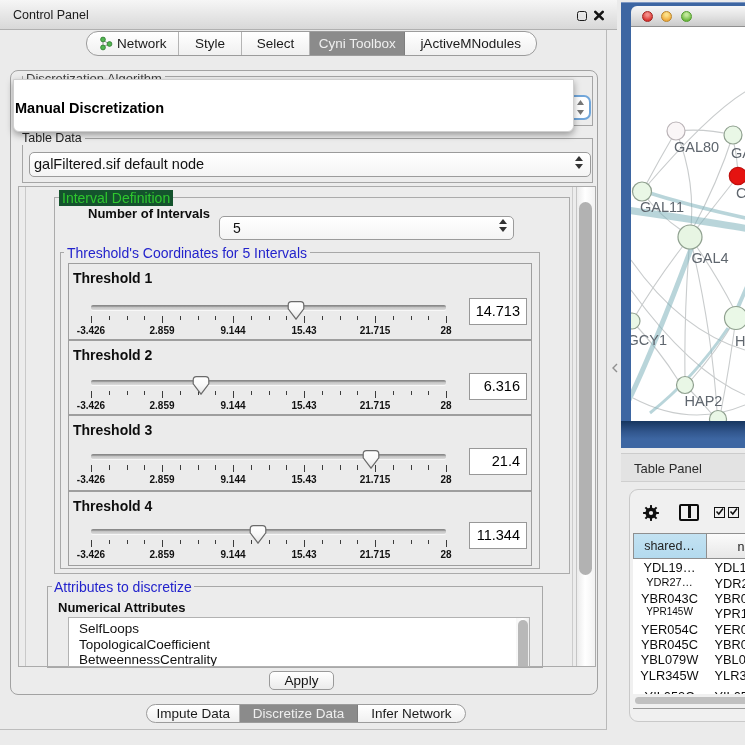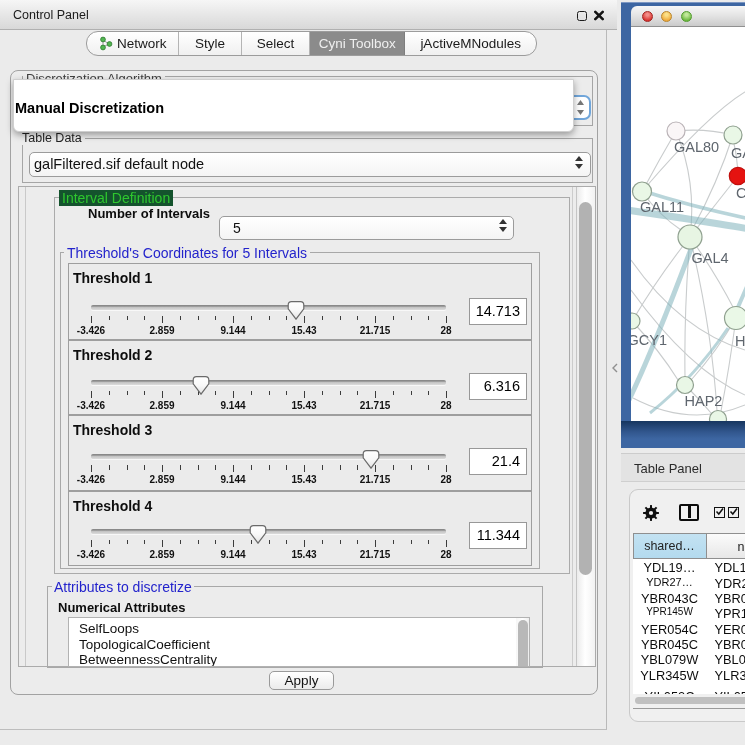--- a/index.html
+++ b/index.html
@@ -252,20 +252,25 @@
 <div class="vbox" style="left:469px;top:522.0px;">11.344</div>
 <div class="tbox" style="left:47px;top:586px;width:496px;height:82px;border-color:#a8a8a8;"></div>
 <div class="abs bl" style="left:52px;top:579px;font-size:14px;background:#ececec;padding:0 2px;">Attributes to discretize</div>
 <div class="blab" style="left:58px;top:600px;">Numerical Attributes</div>
 <div class="abs" style="left:68px;top:617px;width:462px;height:50px;background:#ffffff;border:1px solid #b2b2b2;overflow:hidden;">
       <div style="font-size:13.5px;color:#111;padding:3px 0 0 10px;line-height:15.5px;">SelfLoops<br>TopologicalCoefficient<br>BetweennessCentrality</div>
     </div>
 <div class="abs" style="left:516px;top:618px;width:13px;height:48px;background:linear-gradient(to right,#f6f6f6,#ffffff 50%,#eeeeee);"></div>
 <div class="abs" style="left:517.5px;top:620px;width:10px;height:46px;background:#b8b8b8;border-radius:5px 5px 0 0;"></div>
 <div class="abs" style="left:269px;top:671px;width:65px;height:19px;background:linear-gradient(#ffffff,#ebebeb);border:1px solid #9a9a9a;border-radius:5px;text-align:center;font-size:13.5px;color:#111;line-height:17px;">Apply</div>
+<div class="seg" style="left:146px;top:704px;width:320px;height:19px;">
+<div style="width:94px;">Impute Data</div>
+<div class="sel" style="width:118px;">Discretize Data</div>
+<div style="width:108px;">Infer Network</div>
+</div>
 <svg class="abs" style="left:611px;top:363px;" width="8" height="10" viewBox="0 0 8 10">
       <path d="M6 1 L2 5 L6 9" stroke="#8f8f8f" stroke-width="1.4" fill="none"></path>
     </svg>
 <div class="abs" style="left:621px;top:2px;width:124px;height:446px;background:#3d66a2;border-top:1px solid #7d97c2;"></div>
 <div class="abs" style="left:621px;top:421px;width:124px;height:18px;background:linear-gradient(#17365f,#31568d 60%,#3d66a2);"></div>
 <div class="abs" style="left:631px;top:6px;width:114px;height:21px;background:linear-gradient(#f7f7f7,#e3e3e3 50%,#cbcbcb);border-bottom:1px solid #909090;border-radius:6px 0 0 0;"></div>
 <div class="abs" style="left:641.5px;top:11.0px;width:11px;height:11px;border-radius:50%;background:radial-gradient(circle at 50% 30%, #f28d88 15%, #d8312d 75%);border:1px solid #a02522;"></div>
 <div class="abs" style="left:661.0px;top:11.0px;width:11px;height:11px;border-radius:50%;background:radial-gradient(circle at 50% 30%, #fbe088 15%, #efa93a 75%);border:1px solid #b8852c;"></div>
 <div class="abs" style="left:681.0px;top:11.0px;width:11px;height:11px;border-radius:50%;background:radial-gradient(circle at 50% 30%, #c2e89a 15%, #6cb83e 75%);border:1px solid #529b2e;"></div>
 <svg class="abs" style="left:631px;top:27px;background:#ffffff;" width="114" height="394" viewBox="631 27 114 394">

